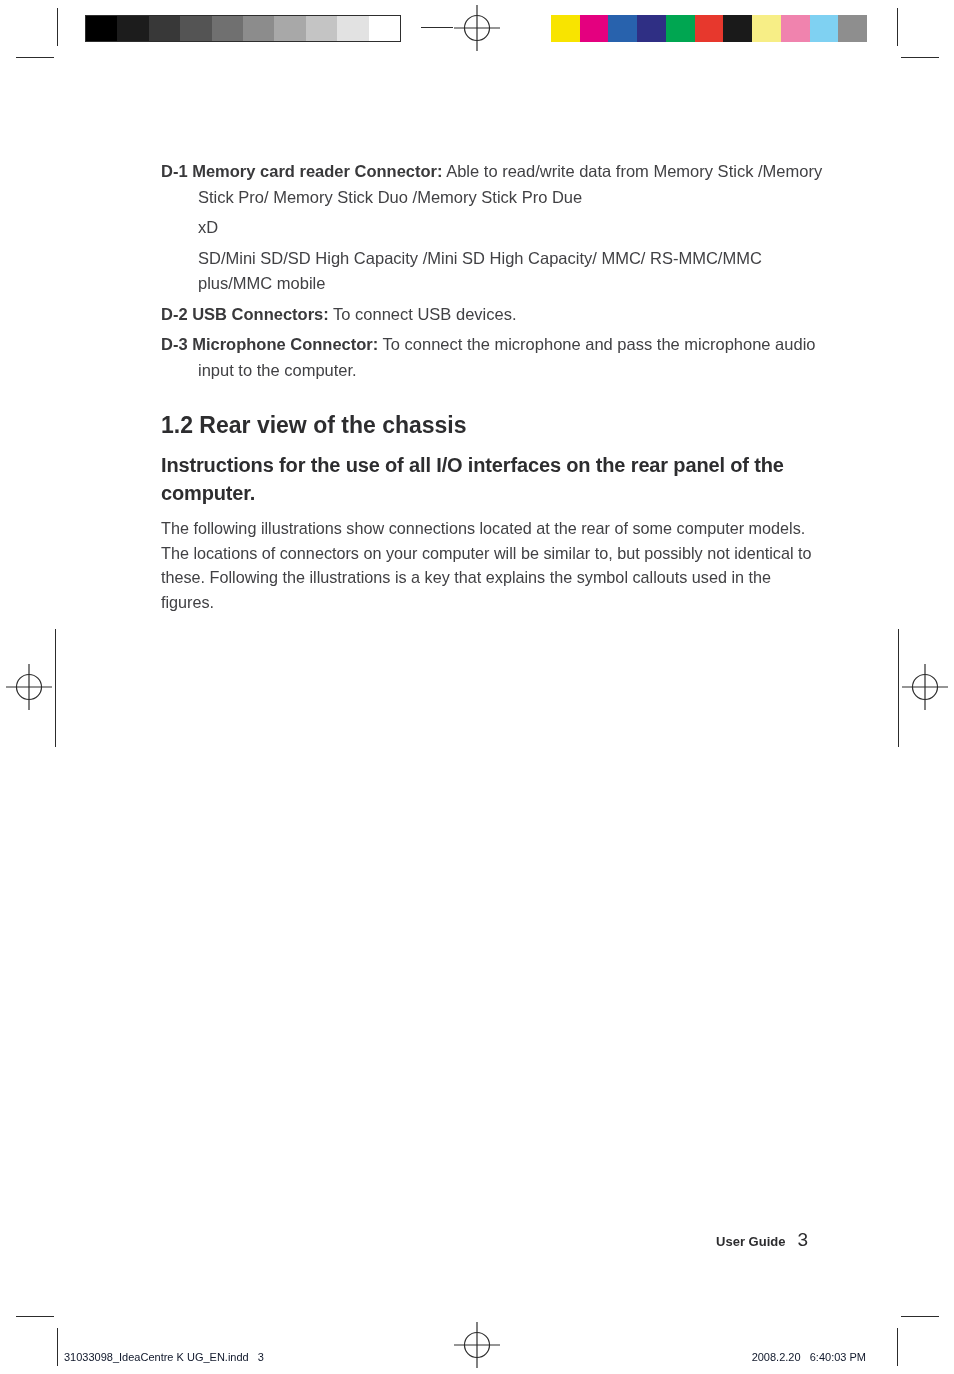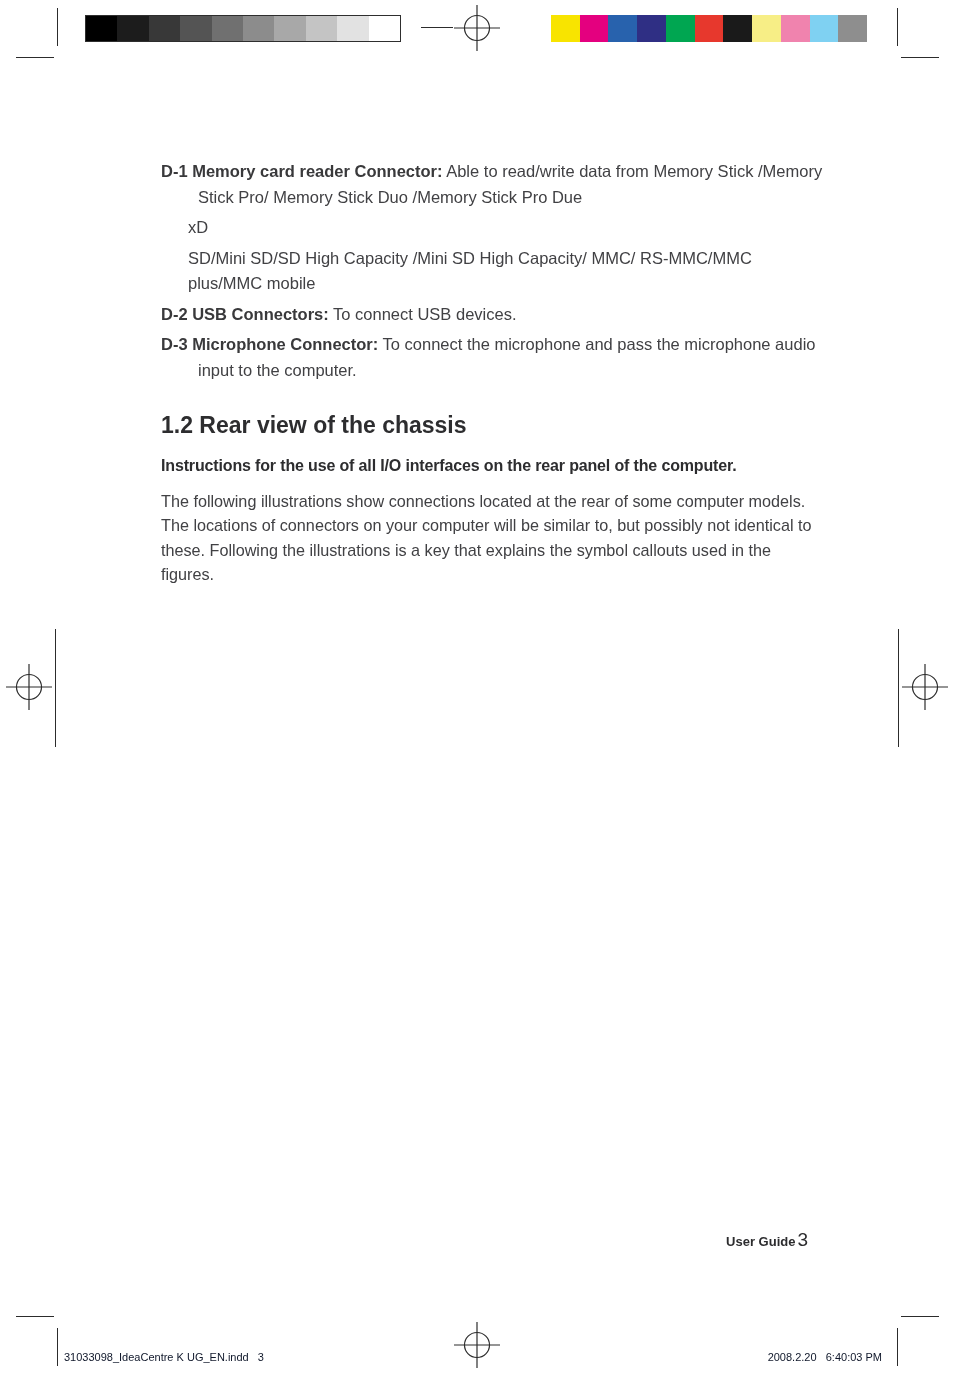--- a/index.html
+++ b/index.html
@@ -30,65 +30,65 @@
   .content {
     position: absolute;
     left: 161px;
     top: 159px;
     width: 664px;
     font-size: 16.5px;
     line-height: 25.5px;
   }
   .def { padding-left: 37px; text-indent: -37px; margin-bottom: 5px; }
   .def b { font-weight: bold; color: #39393b; }
-  .sub { margin: 5px 0 5px 27px; }
+  .sub { margin: 5px 0 5px 37px; }
 
   .section-heading {
     margin-top: 27px;
     font-size: 23px;
     line-height: 31px;
     font-weight: bold;
     color: #2d2d2f;
   }
   .section-subheading {
     margin-top: 11px;
-    font-size: 16px;
+    font-size: 20px;
     line-height: 27.5px;
     font-weight: bold;
     color: #2d2d2f;
     letter-spacing: -0.15px;
   }
   .section-body {
     margin-top: 9px;
     font-size: 16.2px;
     line-height: 24.6px;
   }
 
   
   .footer {
     position: absolute;
     top: 1229px;
     right: 146px;
     display: flex;
     align-items: baseline;
-    gap: 2px;
+    gap: 12px;
   }
   .footer-label { font-size: 13px; font-weight: bold; color: #2c2c2e; }
   .page-number { font-size: 19px; color: #2c2c2e; }
 
   
   .slug {
     position: absolute;
     top: 1351px;
     font-size: 11px;
     color: #0f172a;
     white-space: pre;
   }
   .slug-left { left: 64px; }
-  .slug-right { right: 72px; }
+  .slug-right { right: 88px; }
 </style>
 </head>
 <body>
 
 <div class="page">
 
   <div class="bar grayscale">
     <div class="swatch" style="background: rgb(0, 0, 0);"></div>
     <div class="swatch" style="background: rgb(28, 28, 28);"></div>
     <div class="swatch" style="background: rgb(56, 56, 56);"></div>

